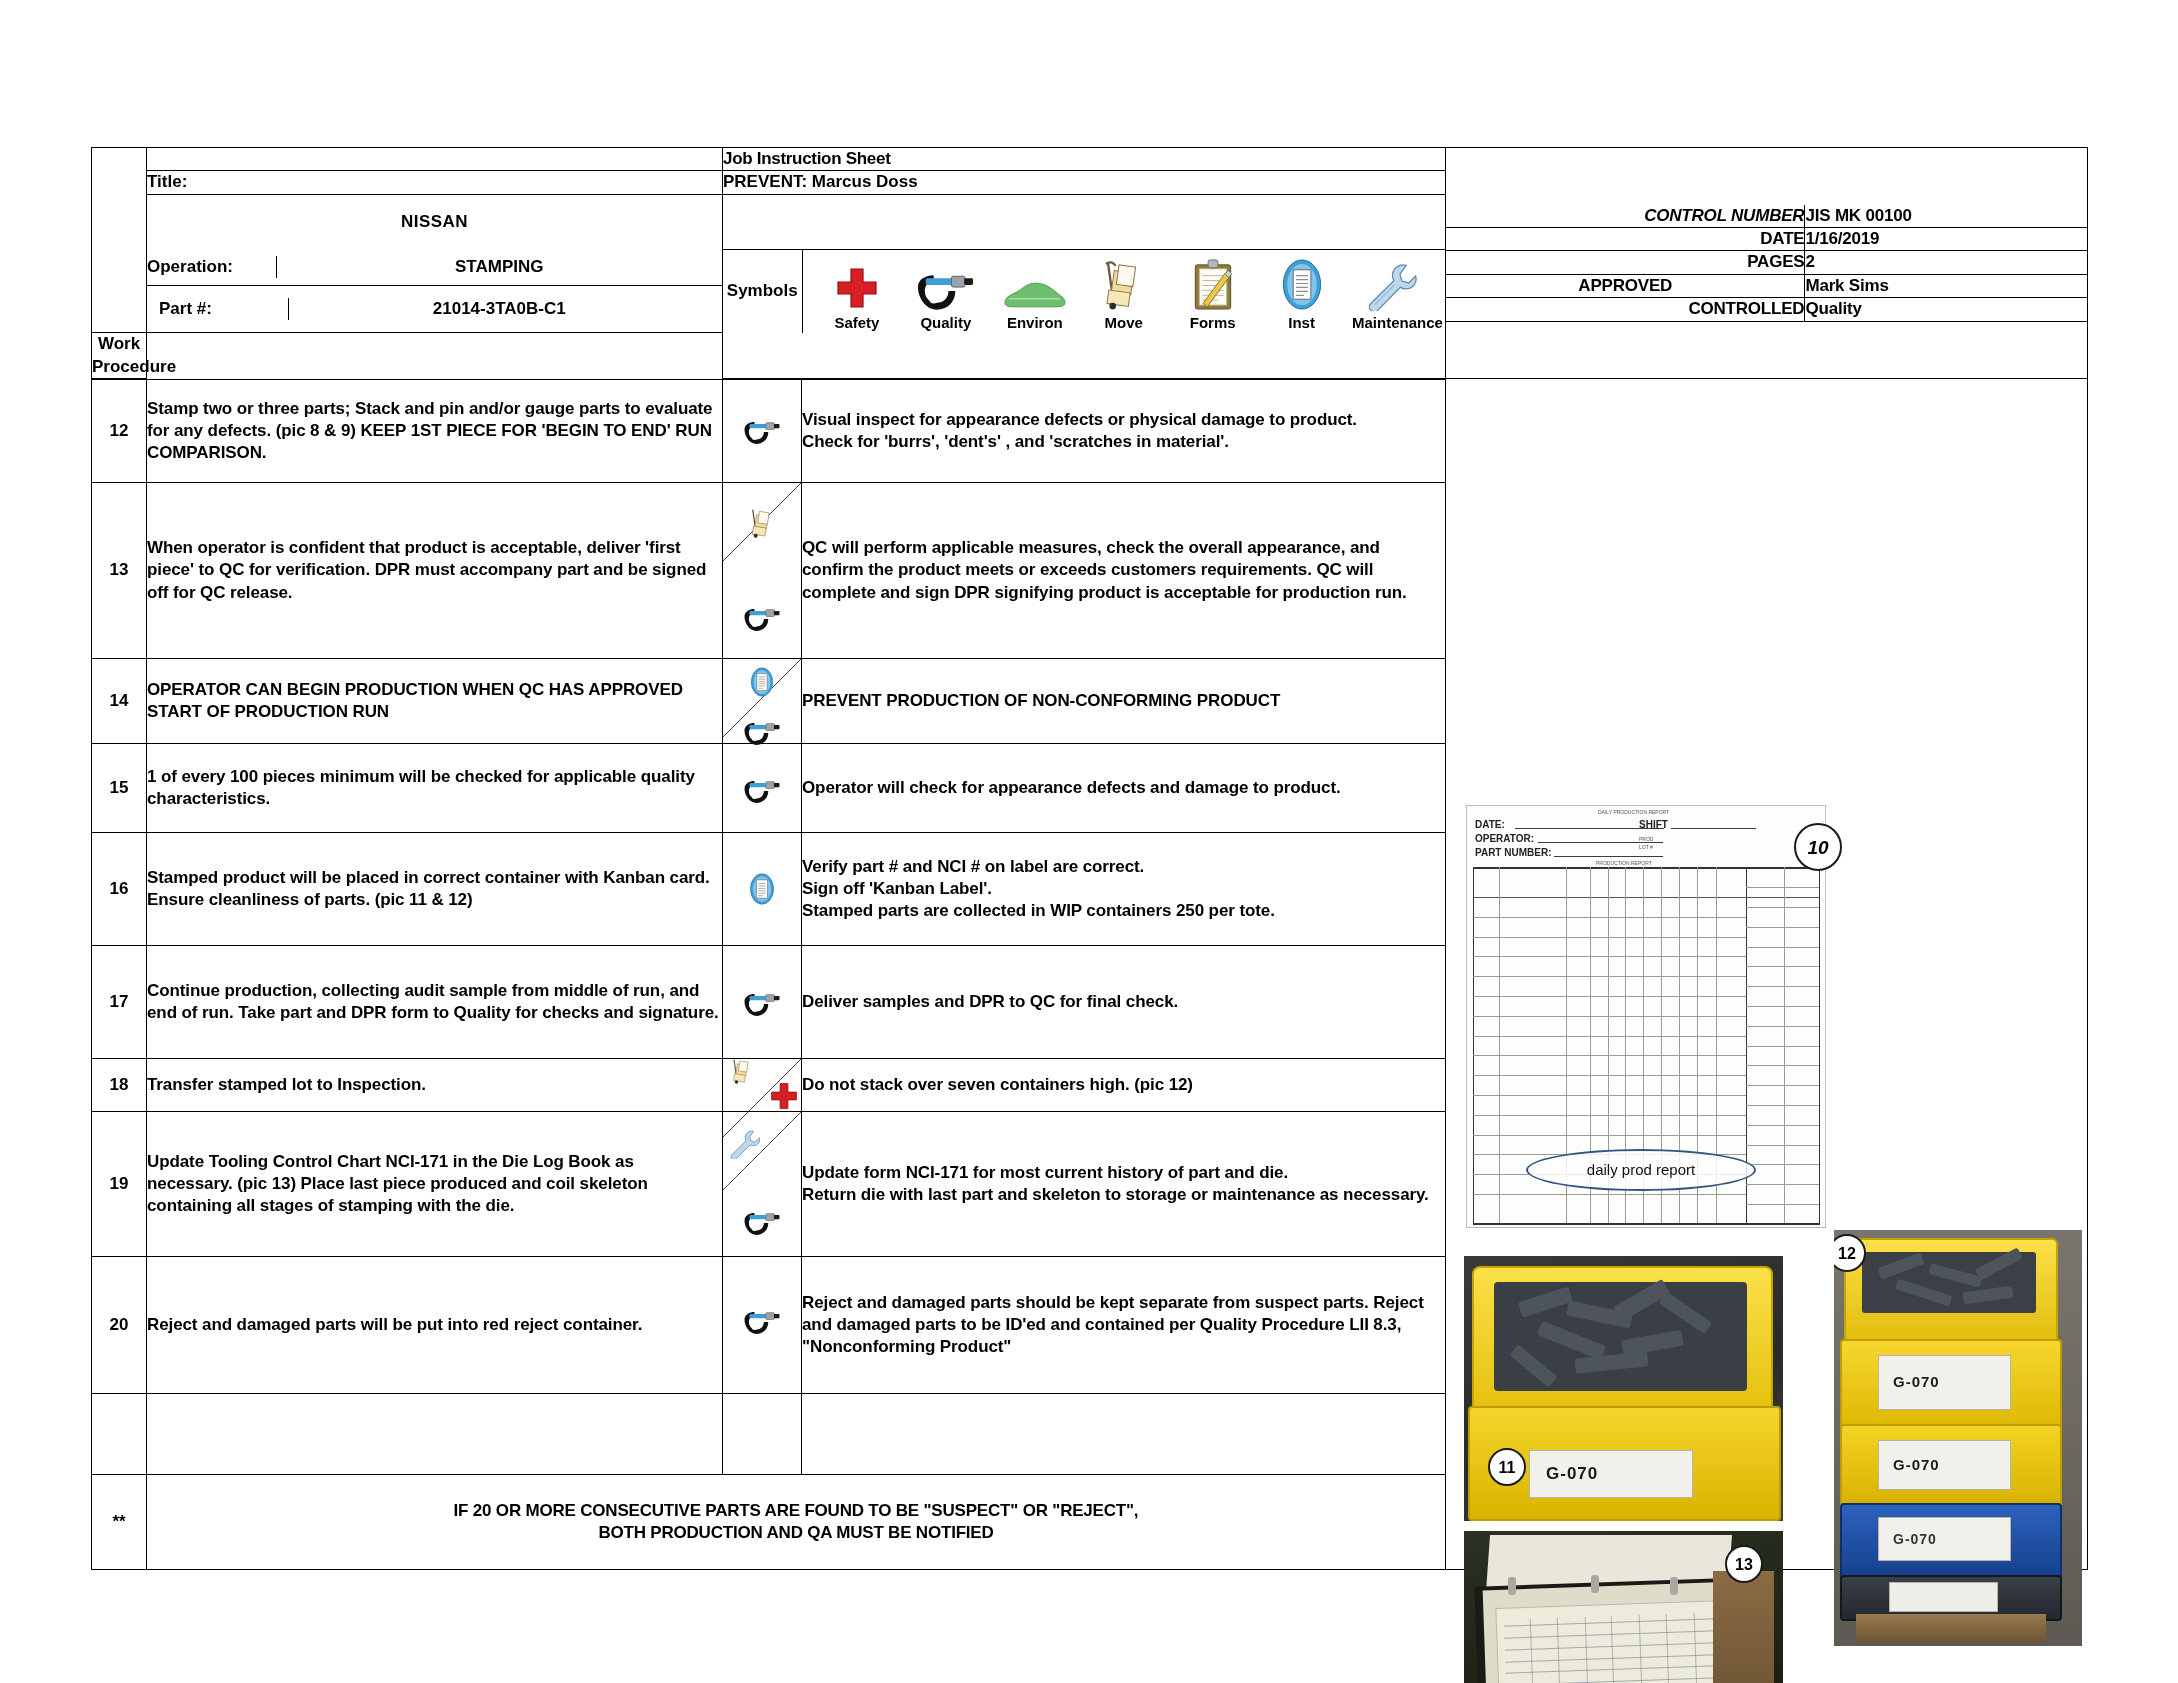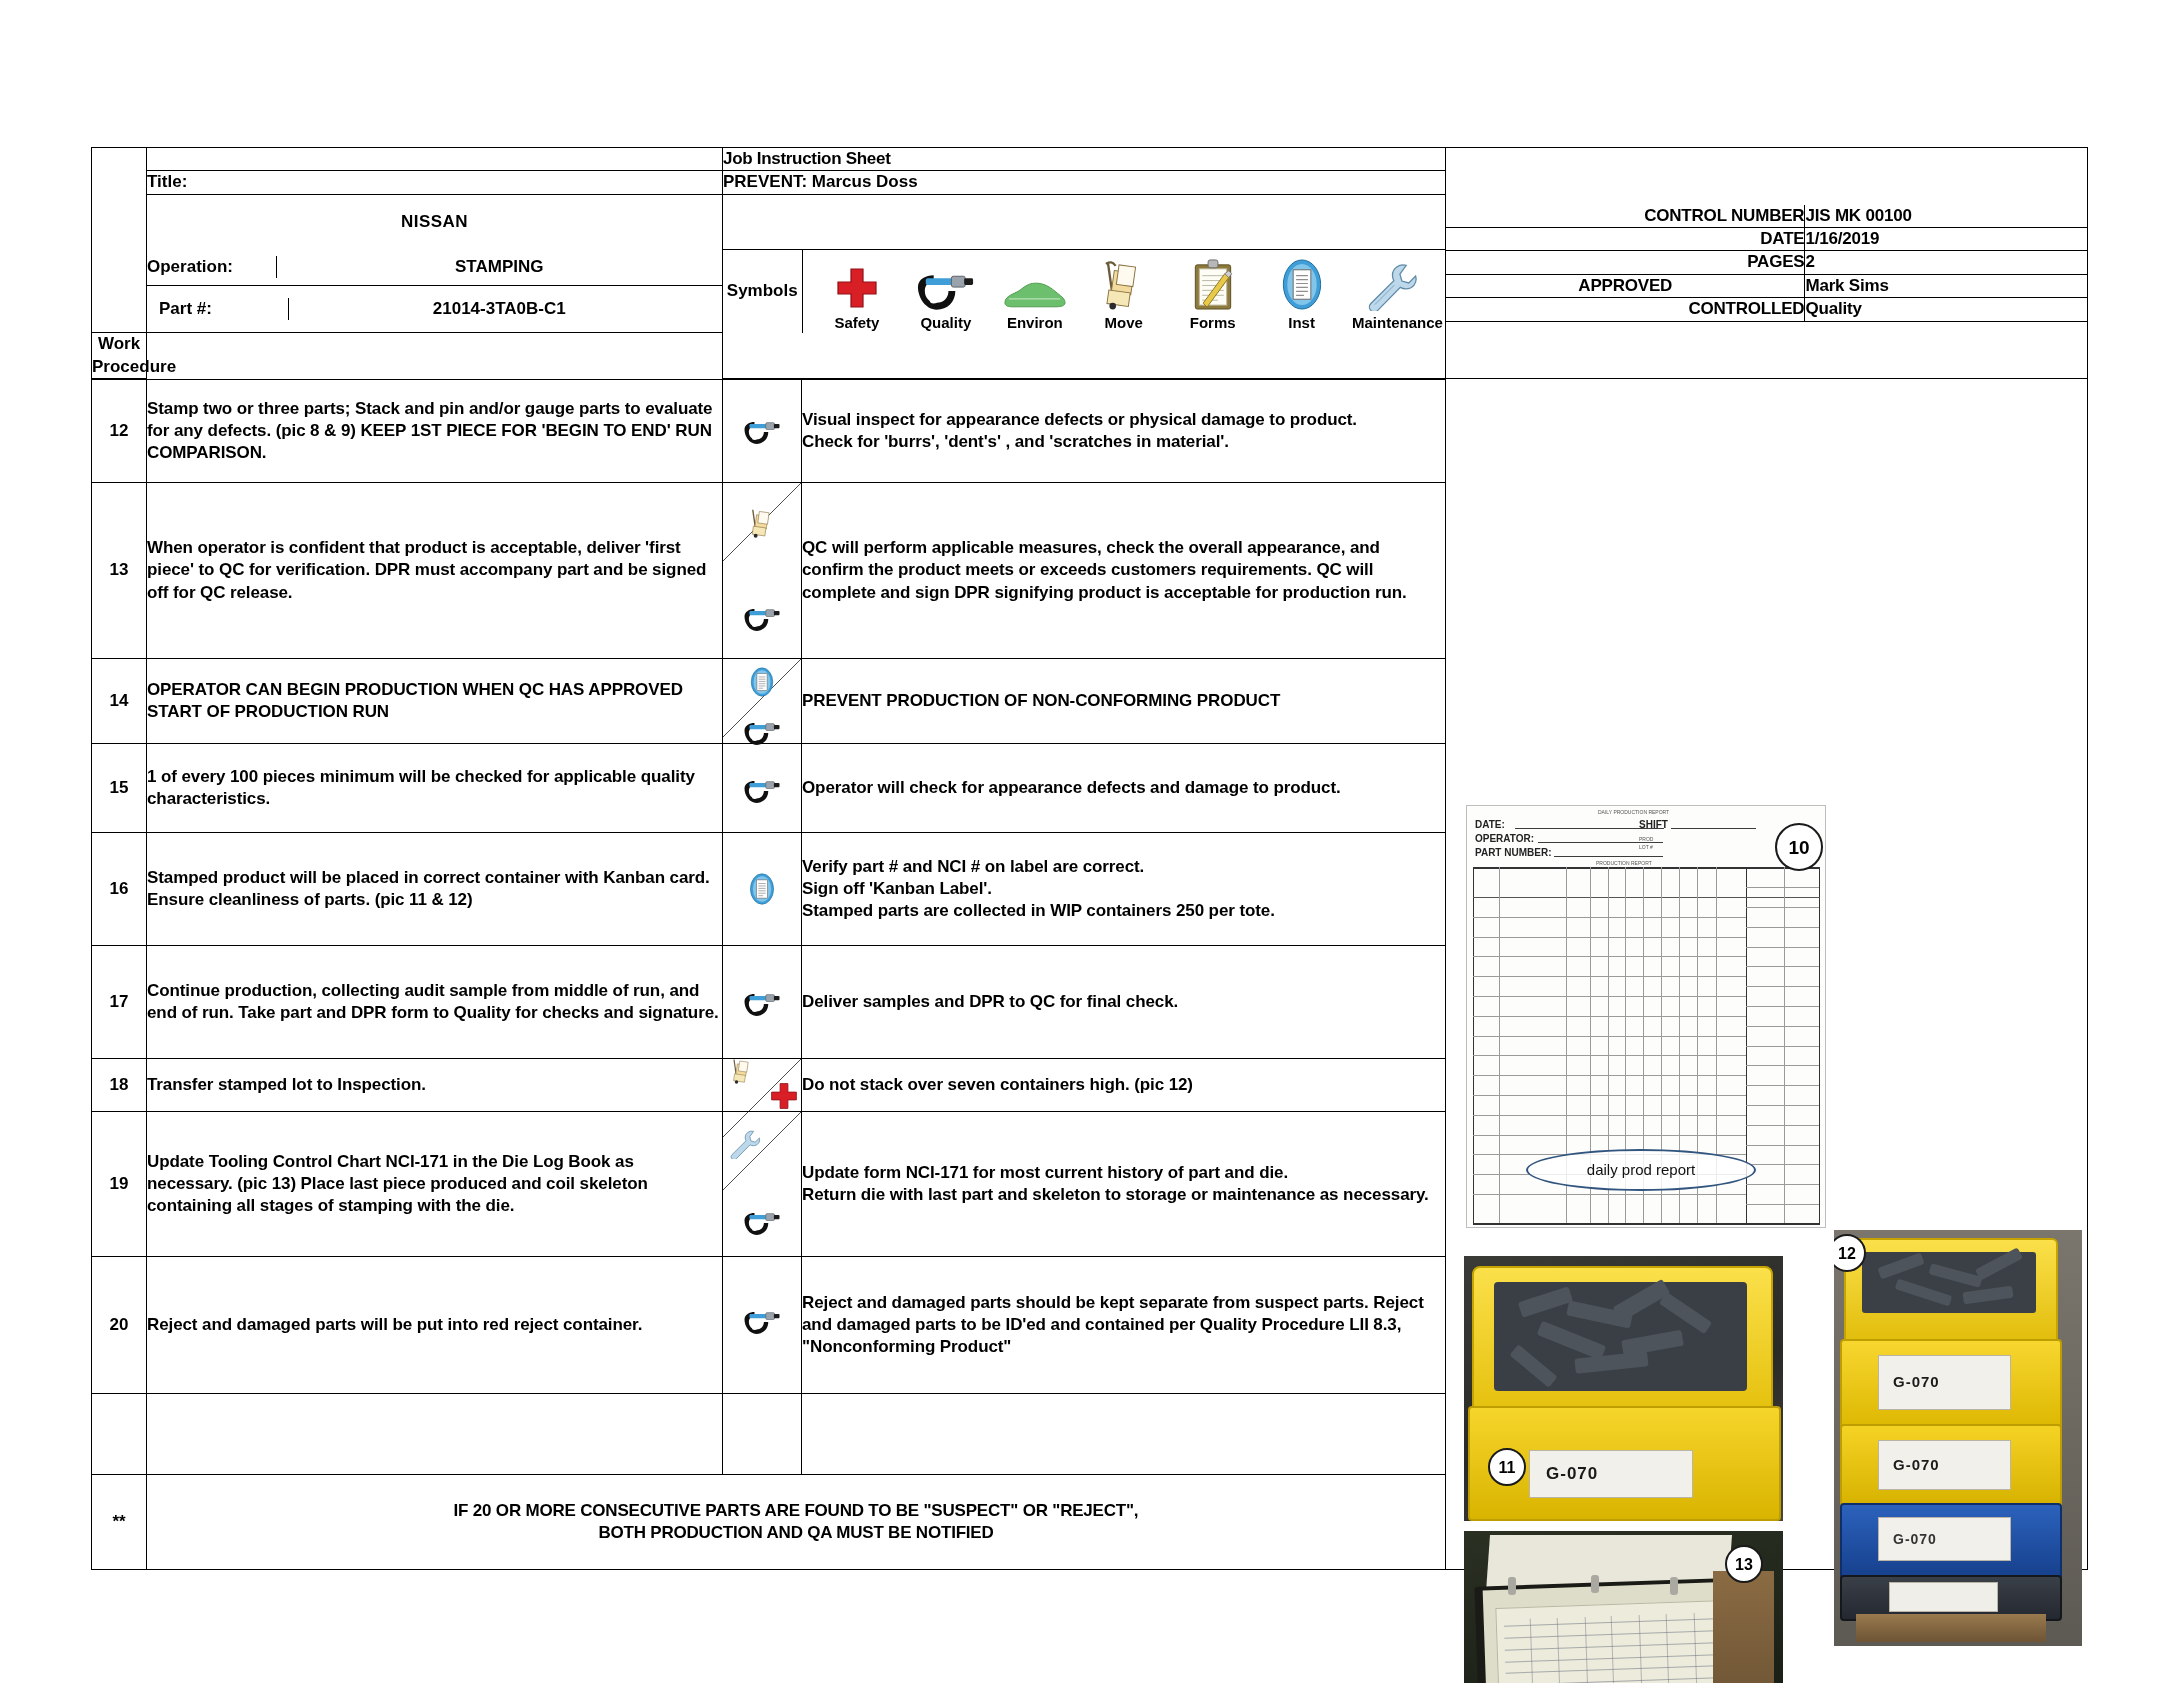--- a/index.html
+++ b/index.html
@@ -264,21 +264,21 @@
       <td class="hdr-title-bar"></td>
       <td colspan="2" class="hdr-title-bar">Job Instruction Sheet</td>
       <td style="padding:0" rowspan="6">
         <table style="border-collapse:collapse;table-layout:fixed;width:100%;height:100%;">
           <colgroup>
                 <col style="width:56%">
                 <col style="width:44%">
               </colgroup>
           <tbody>
                 <tr>
-            <td class="rlabel thin" style="border-top:none;border-left:none;">CONTROL NUMBER</td>
+            <td class="rlabel thin" style="border-top:none;border-left:none;font-style:italic;">CONTROL NUMBER</td>
             <td class="rvalue thin" style="border-top:none;border-right:none;">JIS MK 00100</td>
           </tr>
           <tr>
             <td class="rlabel thin" style="border-left:none;">DATE</td>
             <td class="rvalue thin" style="border-right:none;">1/16/2019</td>
           </tr>
           <tr>
             <td class="rlabel thin" style="border-left:none;">PAGES</td>
             <td class="rvalue thin" style="border-right:none;">2</td>
           </tr>
@@ -509,21 +509,21 @@
               <div style="left:279px;top:319px;width:73px;height:1px;"></div>
               <div style="left:279px;top:339px;width:73px;height:1px;"></div>
               <div style="left:279px;top:358px;width:73px;height:1px;"></div>
               <div style="left:279px;top:378px;width:73px;height:1px;"></div>
               <div style="left:279px;top:398px;width:73px;height:1px;"></div>
               <div style="left:317px;top:61px;width:1px;height:356px;"></div>
             </div>
 
             <div class="ellipse-note">daily prod report</div>
           </div>
-          <div class="callout" style="left:329px;top:444px;width:44px;height:44px;">10</div>
+          <div class="callout" style="left:348px;top:444px;width:44px;height:44px;font-style:italic;">10</div>
 
           <div class="photo p11">
             <div class="frame" style="background:linear-gradient(160deg,#3a3a36 0%,#2a2a27 55%,#474440 100%);"></div>
             <div class="tote-body" style="left:8px;top:10px;width:297px;height:149px;background:linear-gradient(180deg,#fbe04a,#e4bf0b);border:2px solid #c5a300;border-radius:8px 8px 2px 2px;"></div>
             <div style="position:absolute;left:30px;top:26px;width:253px;height:109px;background:#3a3f45;border-radius:4px;"></div>
             <div class="part-blob" style="left:55px;top:38px;width:53px;height:16px;transform:rotate(-18deg);"></div>
             <div class="part-blob" style="left:103px;top:51px;width:65px;height:15px;transform:rotate(12deg);"></div>
             <div class="part-blob" style="left:149px;top:36px;width:57px;height:17px;transform:rotate(-30deg);"></div>
             <div class="part-blob" style="left:73px;top:77px;width:69px;height:15px;transform:rotate(22deg);"></div>
             <div class="part-blob" style="left:158px;top:79px;width:61px;height:16px;transform:rotate(-10deg);"></div>

